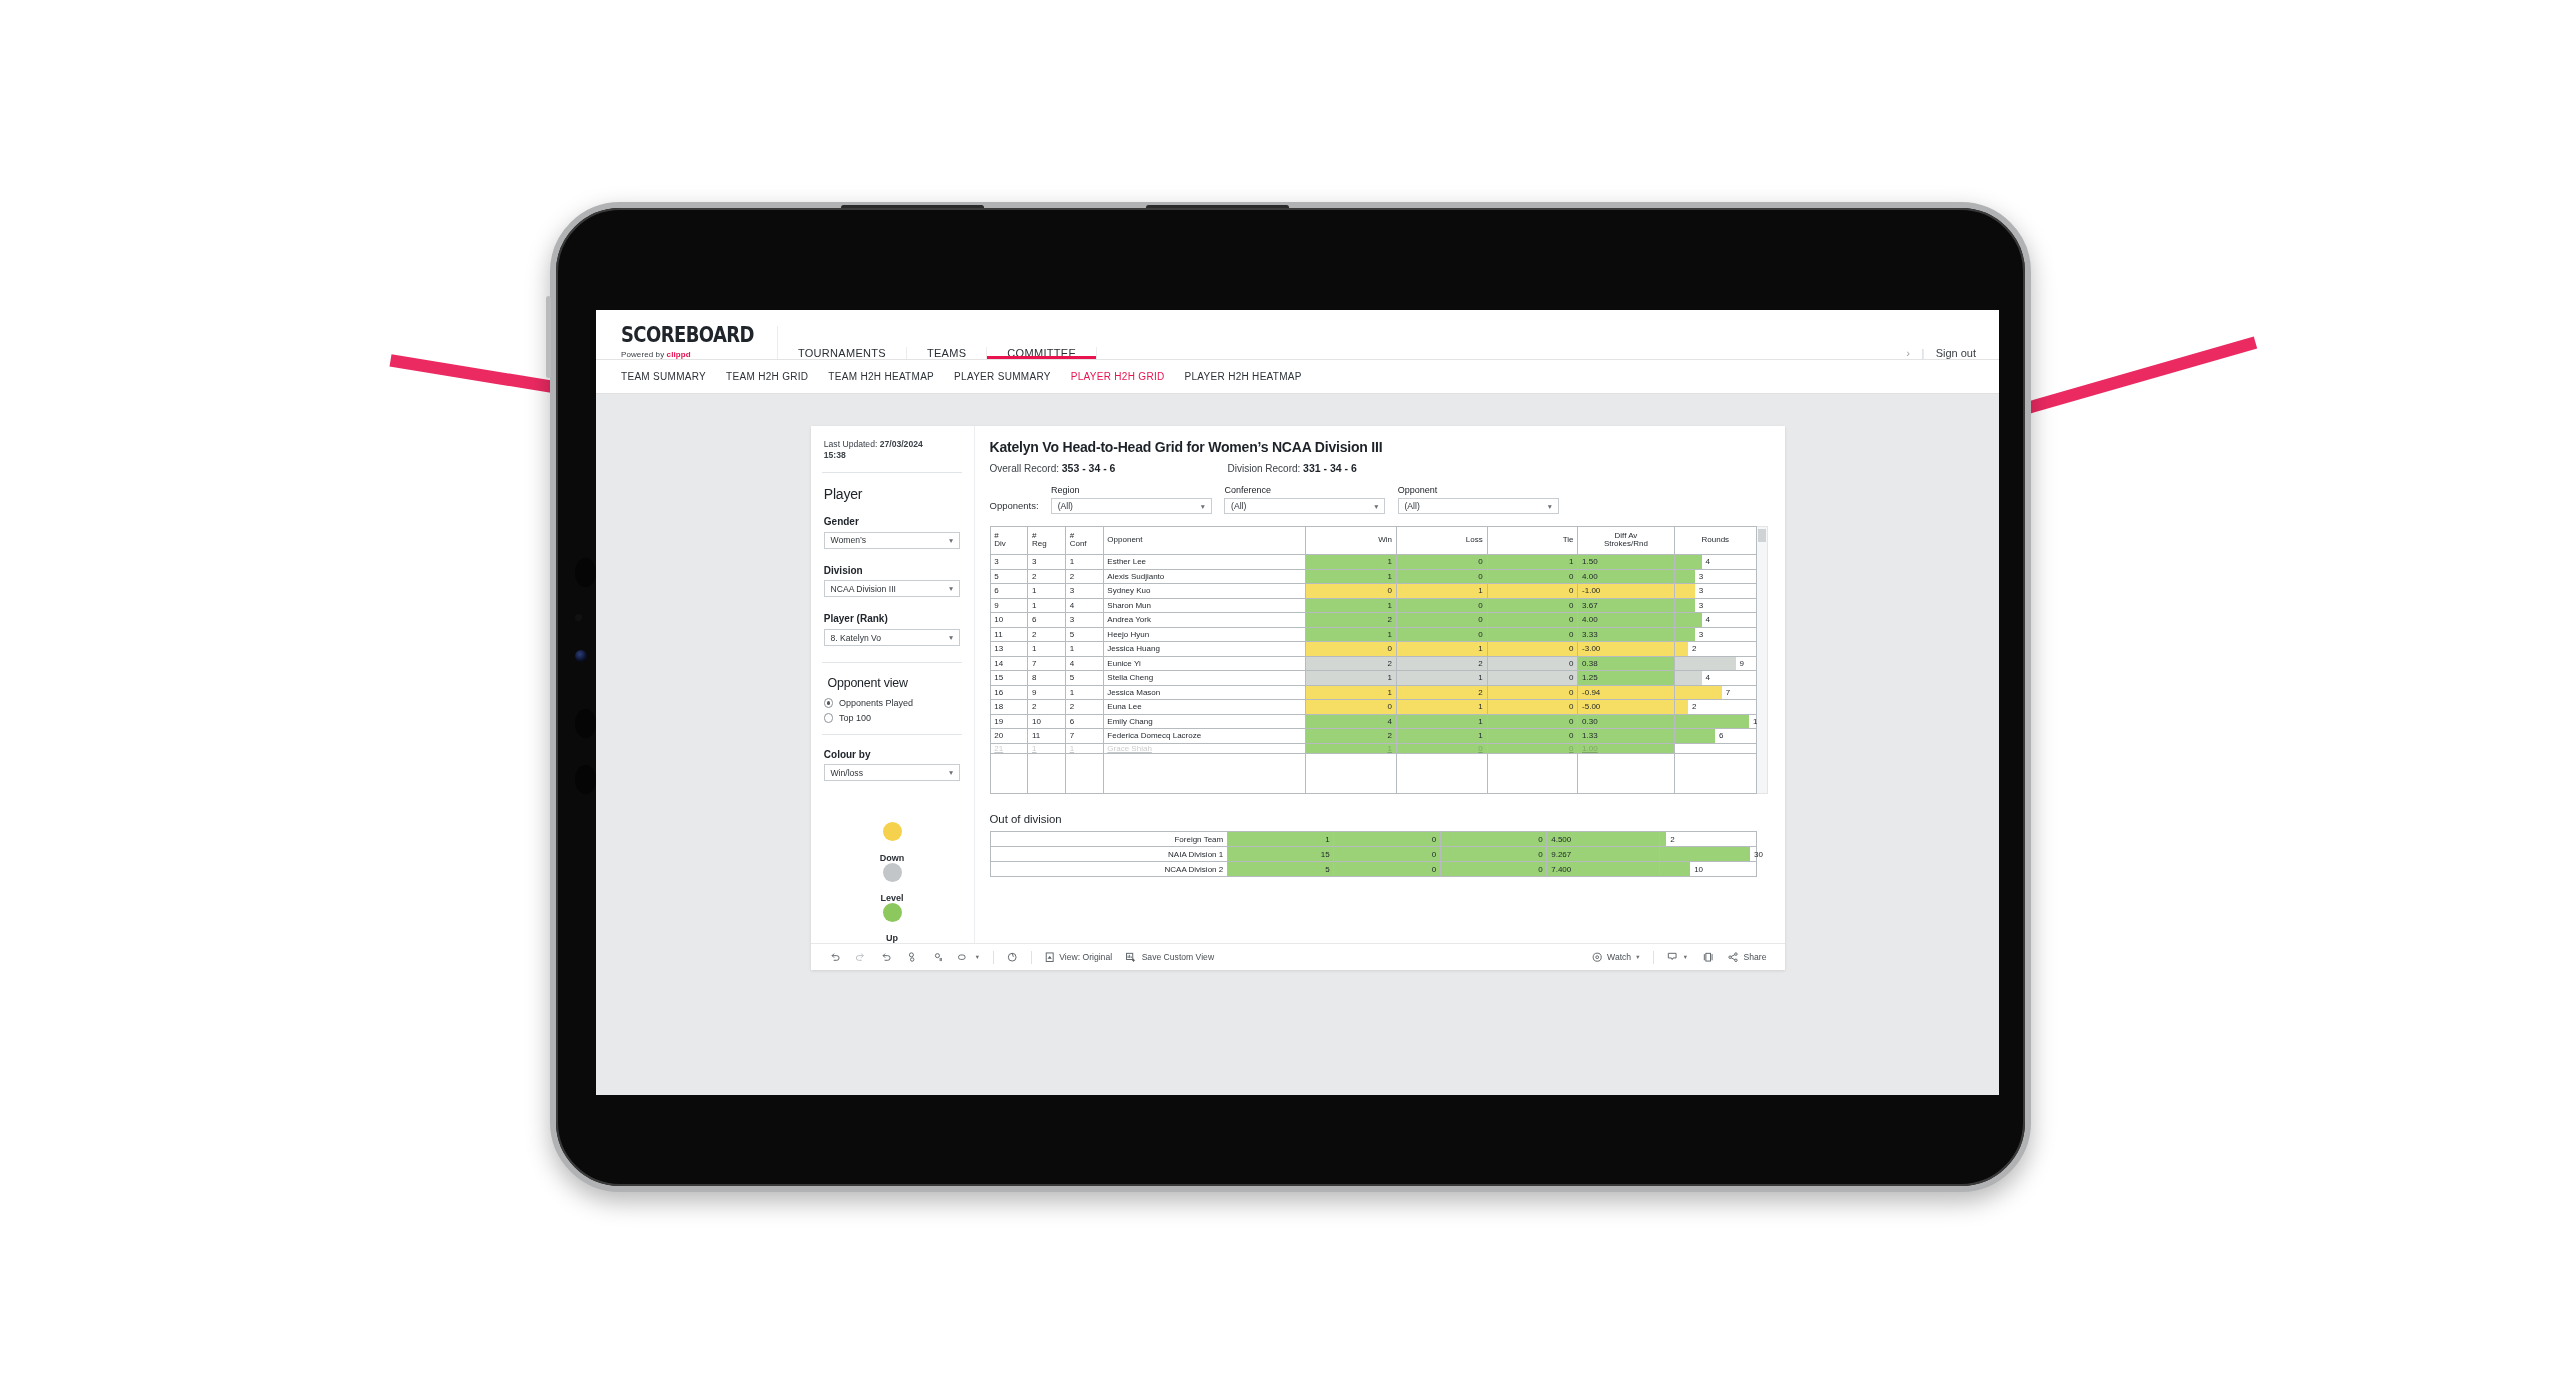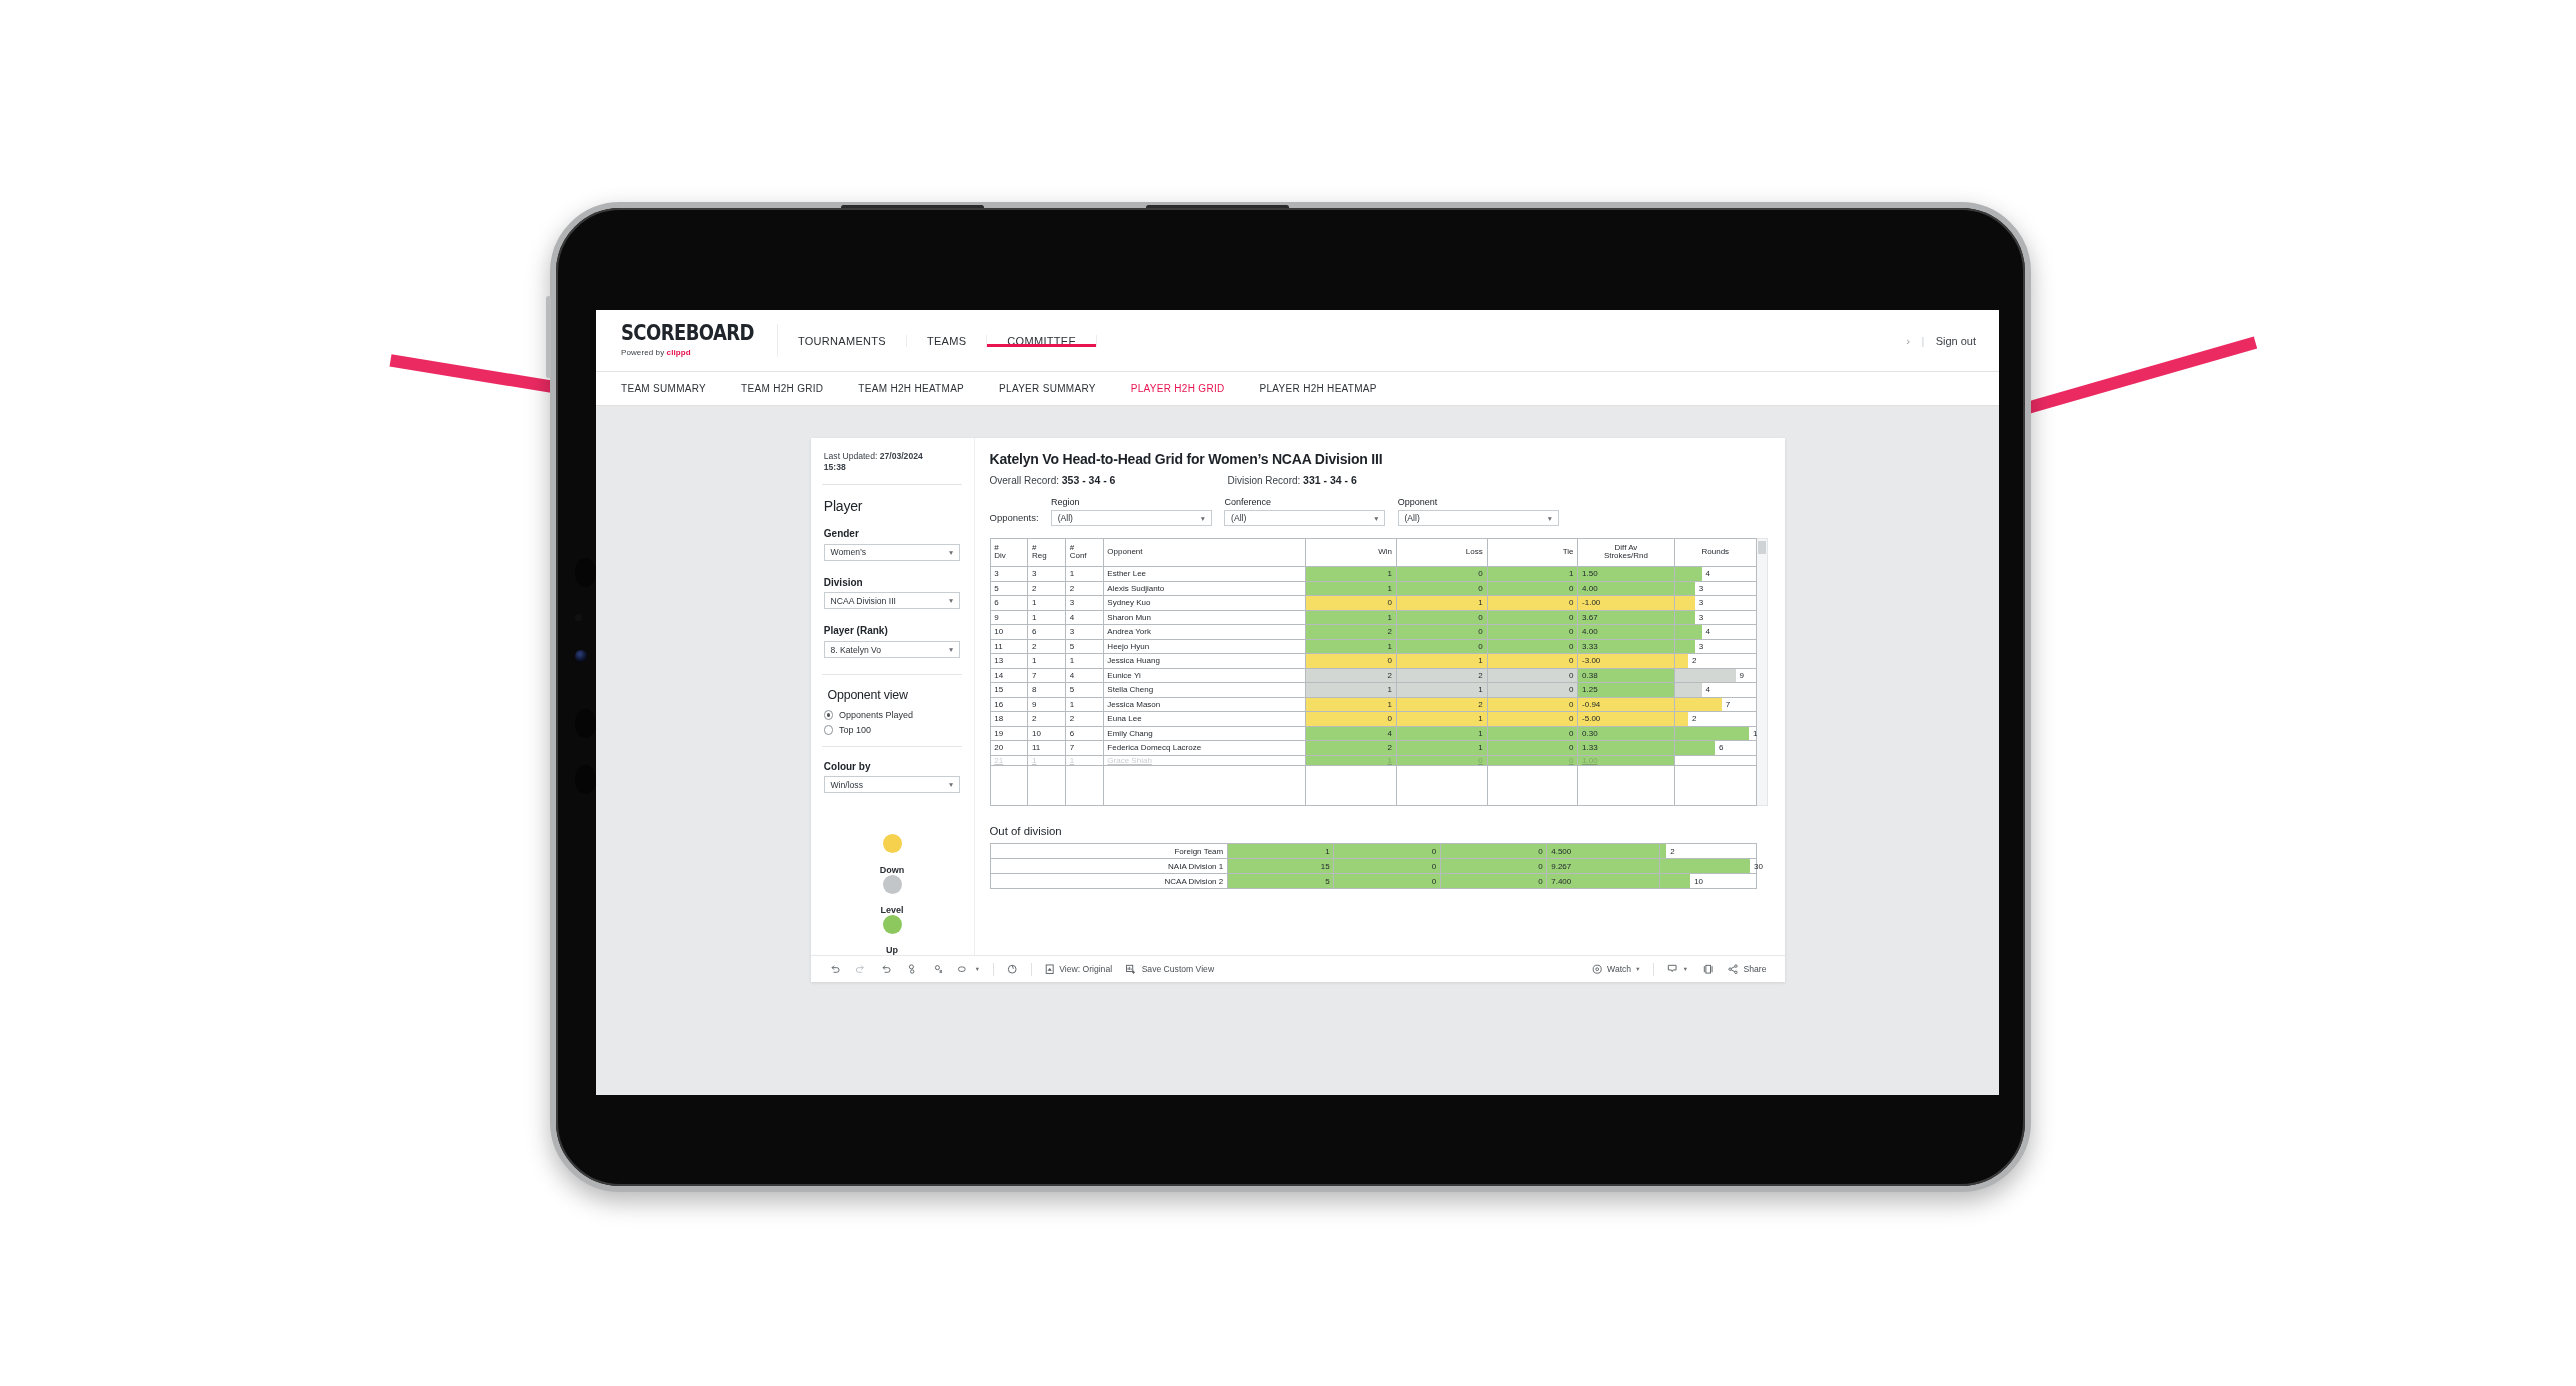--- a/index.html
+++ b/index.html
@@ -59,21 +59,21 @@
   .screen {
     position: absolute;
     left: 38px; top: 100px;
     width: 1403px; height: 785px;
     background: #e7e9eb;
     overflow: hidden;
   }
 
   
   .appbar {
-    height: 62px; background:#fff; display:flex; align-items:center;
+    height: 50px; background:#fff; display:flex; align-items:flex-end;
     border-bottom:1px solid #e3e3e3;
   }
   .brand {
     display:flex; flex-direction:column; justify-content:center;
     padding: 0 23px 0 25px; border-right:1px solid #ececec;
   }
   .brand-title {
     font-family:"DejaVu Sans", sans-serif;
     font-weight:700; font-size:18px; letter-spacing:-0.6px;
     color:#20252b; line-height:1; transform: scaleY(1.18); transform-origin:left center;
@@ -93,21 +93,21 @@
   .signout {
     display:flex; align-items:center; gap:11.4px; padding:0 23px;
     font-size:11px; color:#3a3f45;
   }
   .signout .chev { color:#9aa0a6; font-size:11.4px; }
   .signout .bar { color:#c9ced3; }
 
   
   .subnav {
     height:34px; background:#fff; display:flex; align-items:center;
-    padding-left:25px; gap:35px; border-bottom:1px solid #e0e0e0;
+    padding-left:25px; gap:20px; border-bottom:1px solid #e0e0e0;
   }
   .subnav-item { font-size:10px; letter-spacing:0.3px; color:#2d3238; cursor:pointer; }
   .subnav-item.active { color:#e8134f; }
 
   
   .canvas { padding: 32px 0 0 0; display:flex; justify-content:center; }
   .card {
     width: 974px; background:#fff; display:flex; flex-direction:column;
     box-shadow: 0 1px 2.9px rgba(0,0,0,.10);
   }

